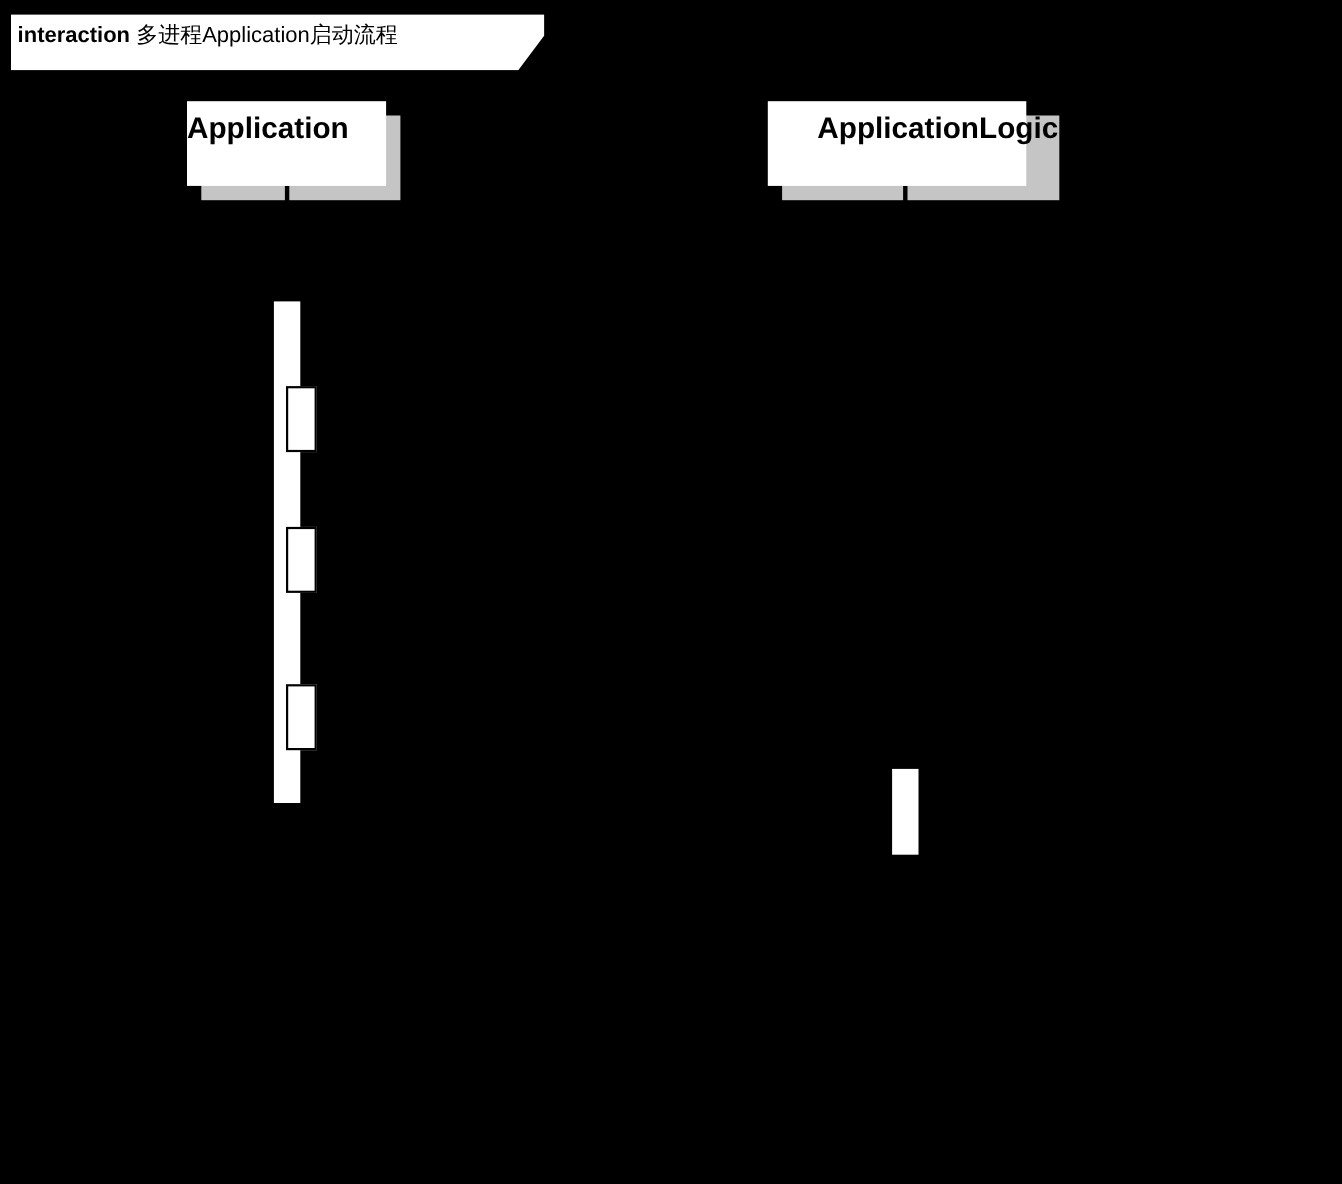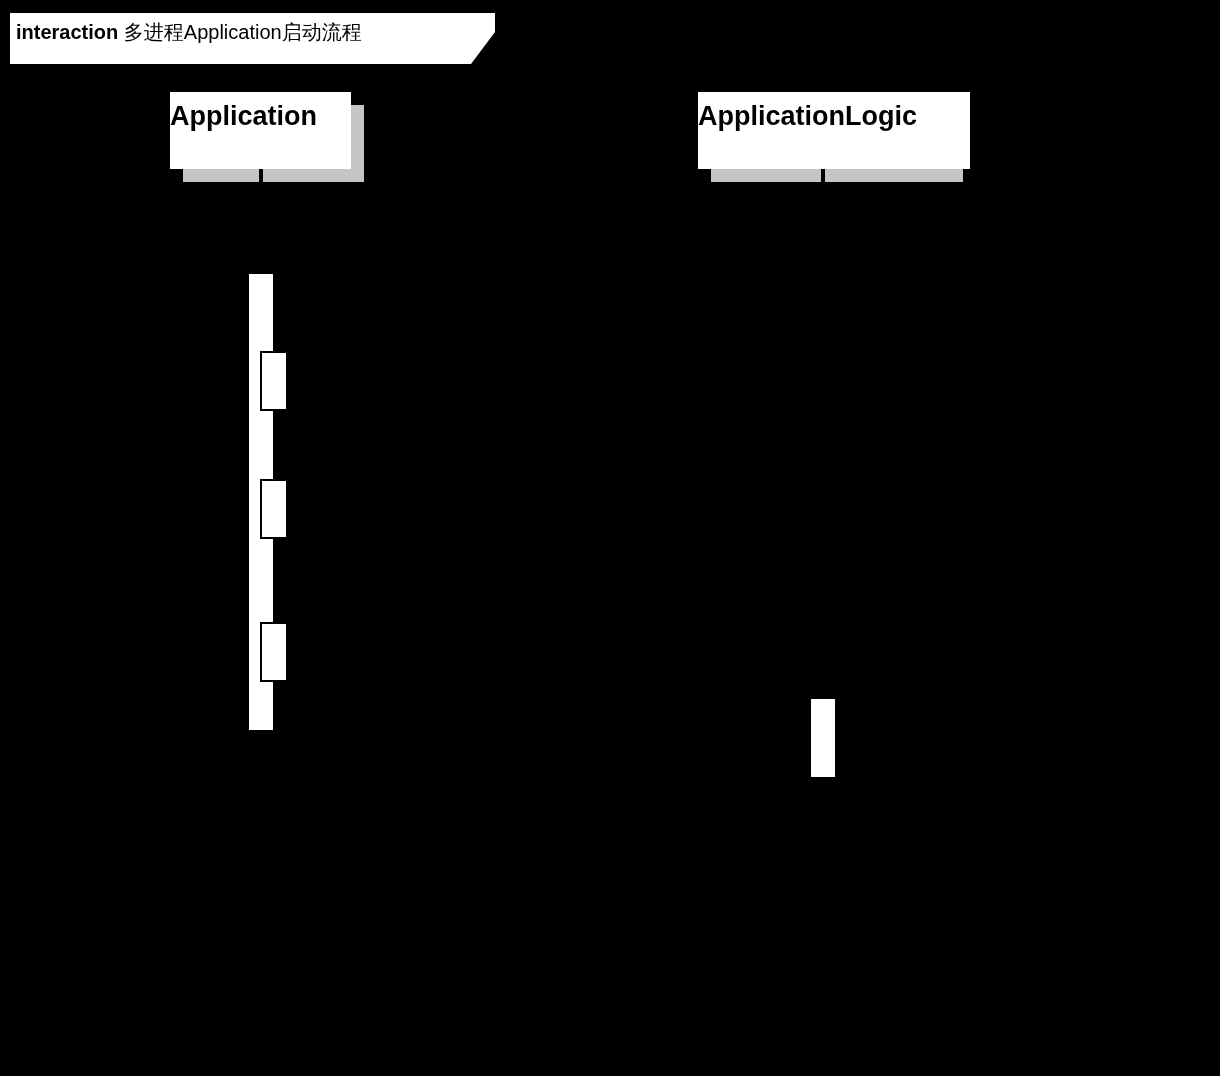--- a/index.html
+++ b/index.html
@@ -46,21 +46,21 @@
 
   <div class="pshadow" style="left:183px;top:105px;width:181px;height:77px;"></div>
   <div class="pshadow" style="left:711px;top:105px;width:252px;height:77px;"></div>
 
   <div class="lifeline" style="left:259px;top:169px;height:871px;"></div>
   <div class="lifeline" style="left:821px;top:169px;height:871px;"></div>
 
   <div class="pbox" style="left:170px;top:92px;width:181px;height:77px;">
     <span>Application</span>
   </div>
-  <div class="pbox" style="left:698px;top:92px;width:272px;height:77px;">
+  <div class="pbox" style="left:698px;top:92px;width:235px;height:77px;padding-left:45px;">
     <span>ApplicationLogic</span>
   </div>
 
   <div class="activation" style="left:249px;top:274px;width:24px;height:456px;"></div>
   <div class="activation nested" style="left:260px;top:351px;width:28px;height:60px;"></div>
   <div class="activation nested" style="left:260px;top:479px;width:28px;height:60px;"></div>
   <div class="activation nested" style="left:260px;top:622px;width:28px;height:60px;"></div>
 
   <div class="activation" style="left:811px;top:699px;width:24px;height:78px;"></div>
 

